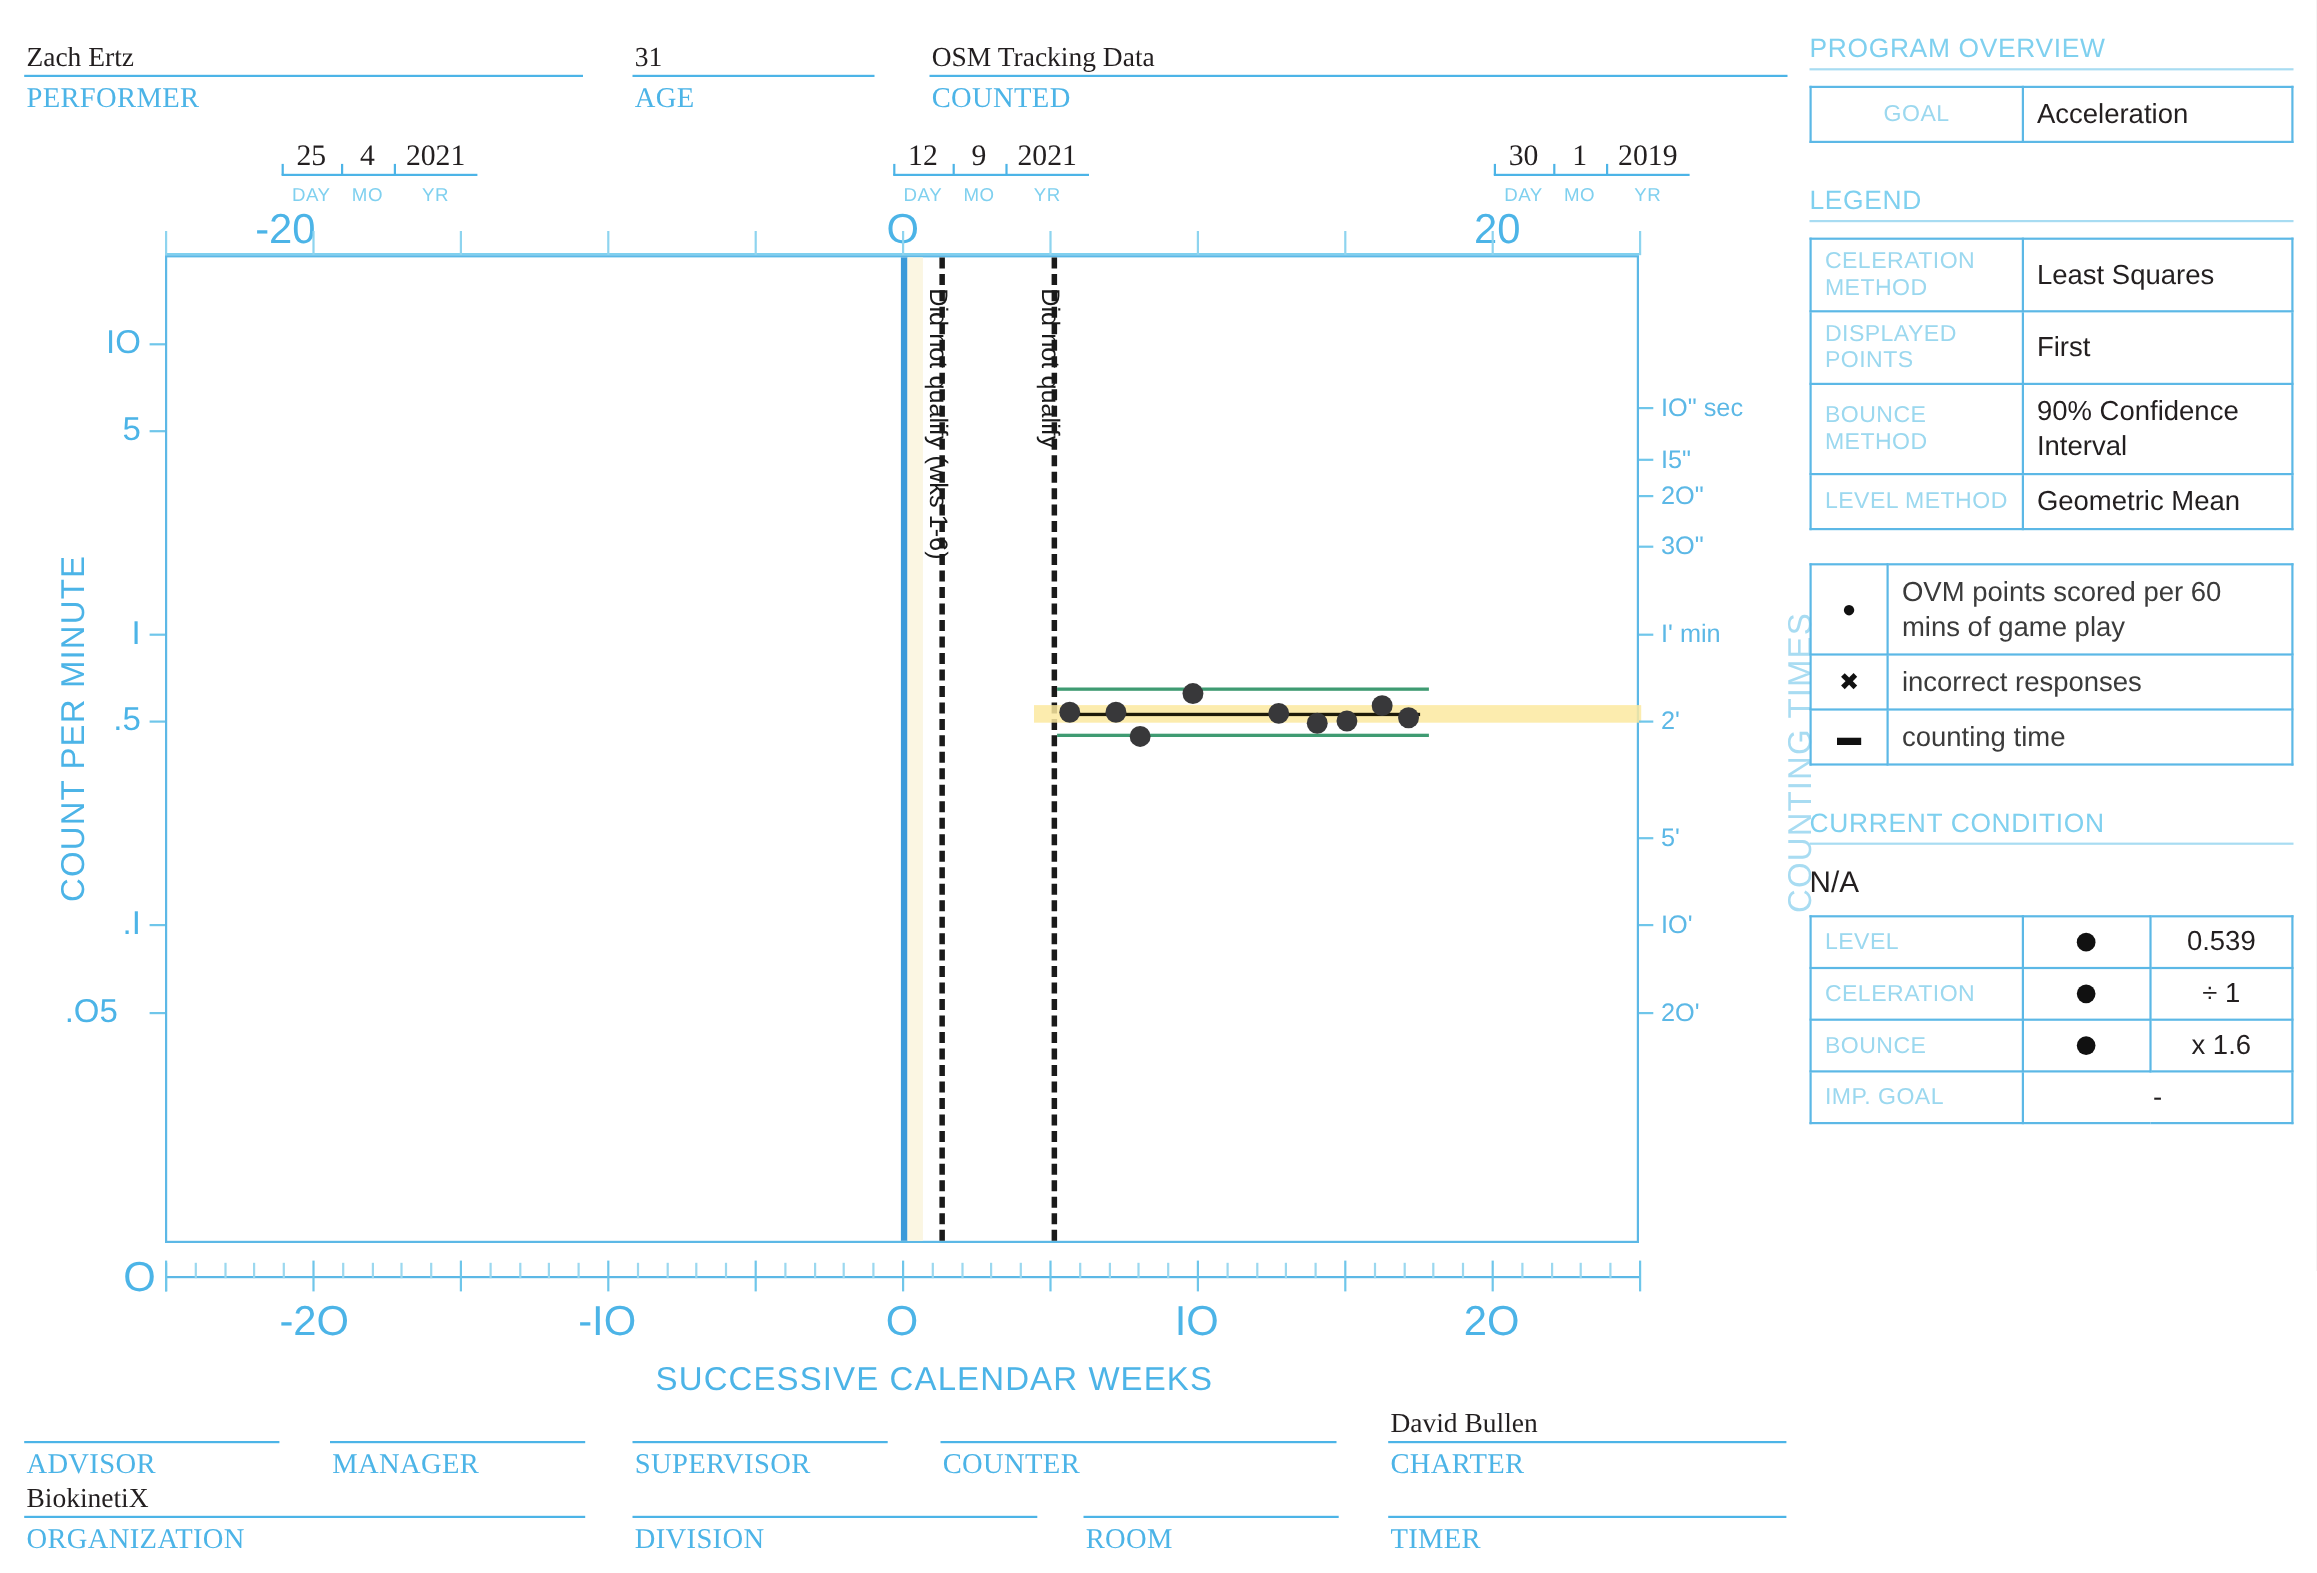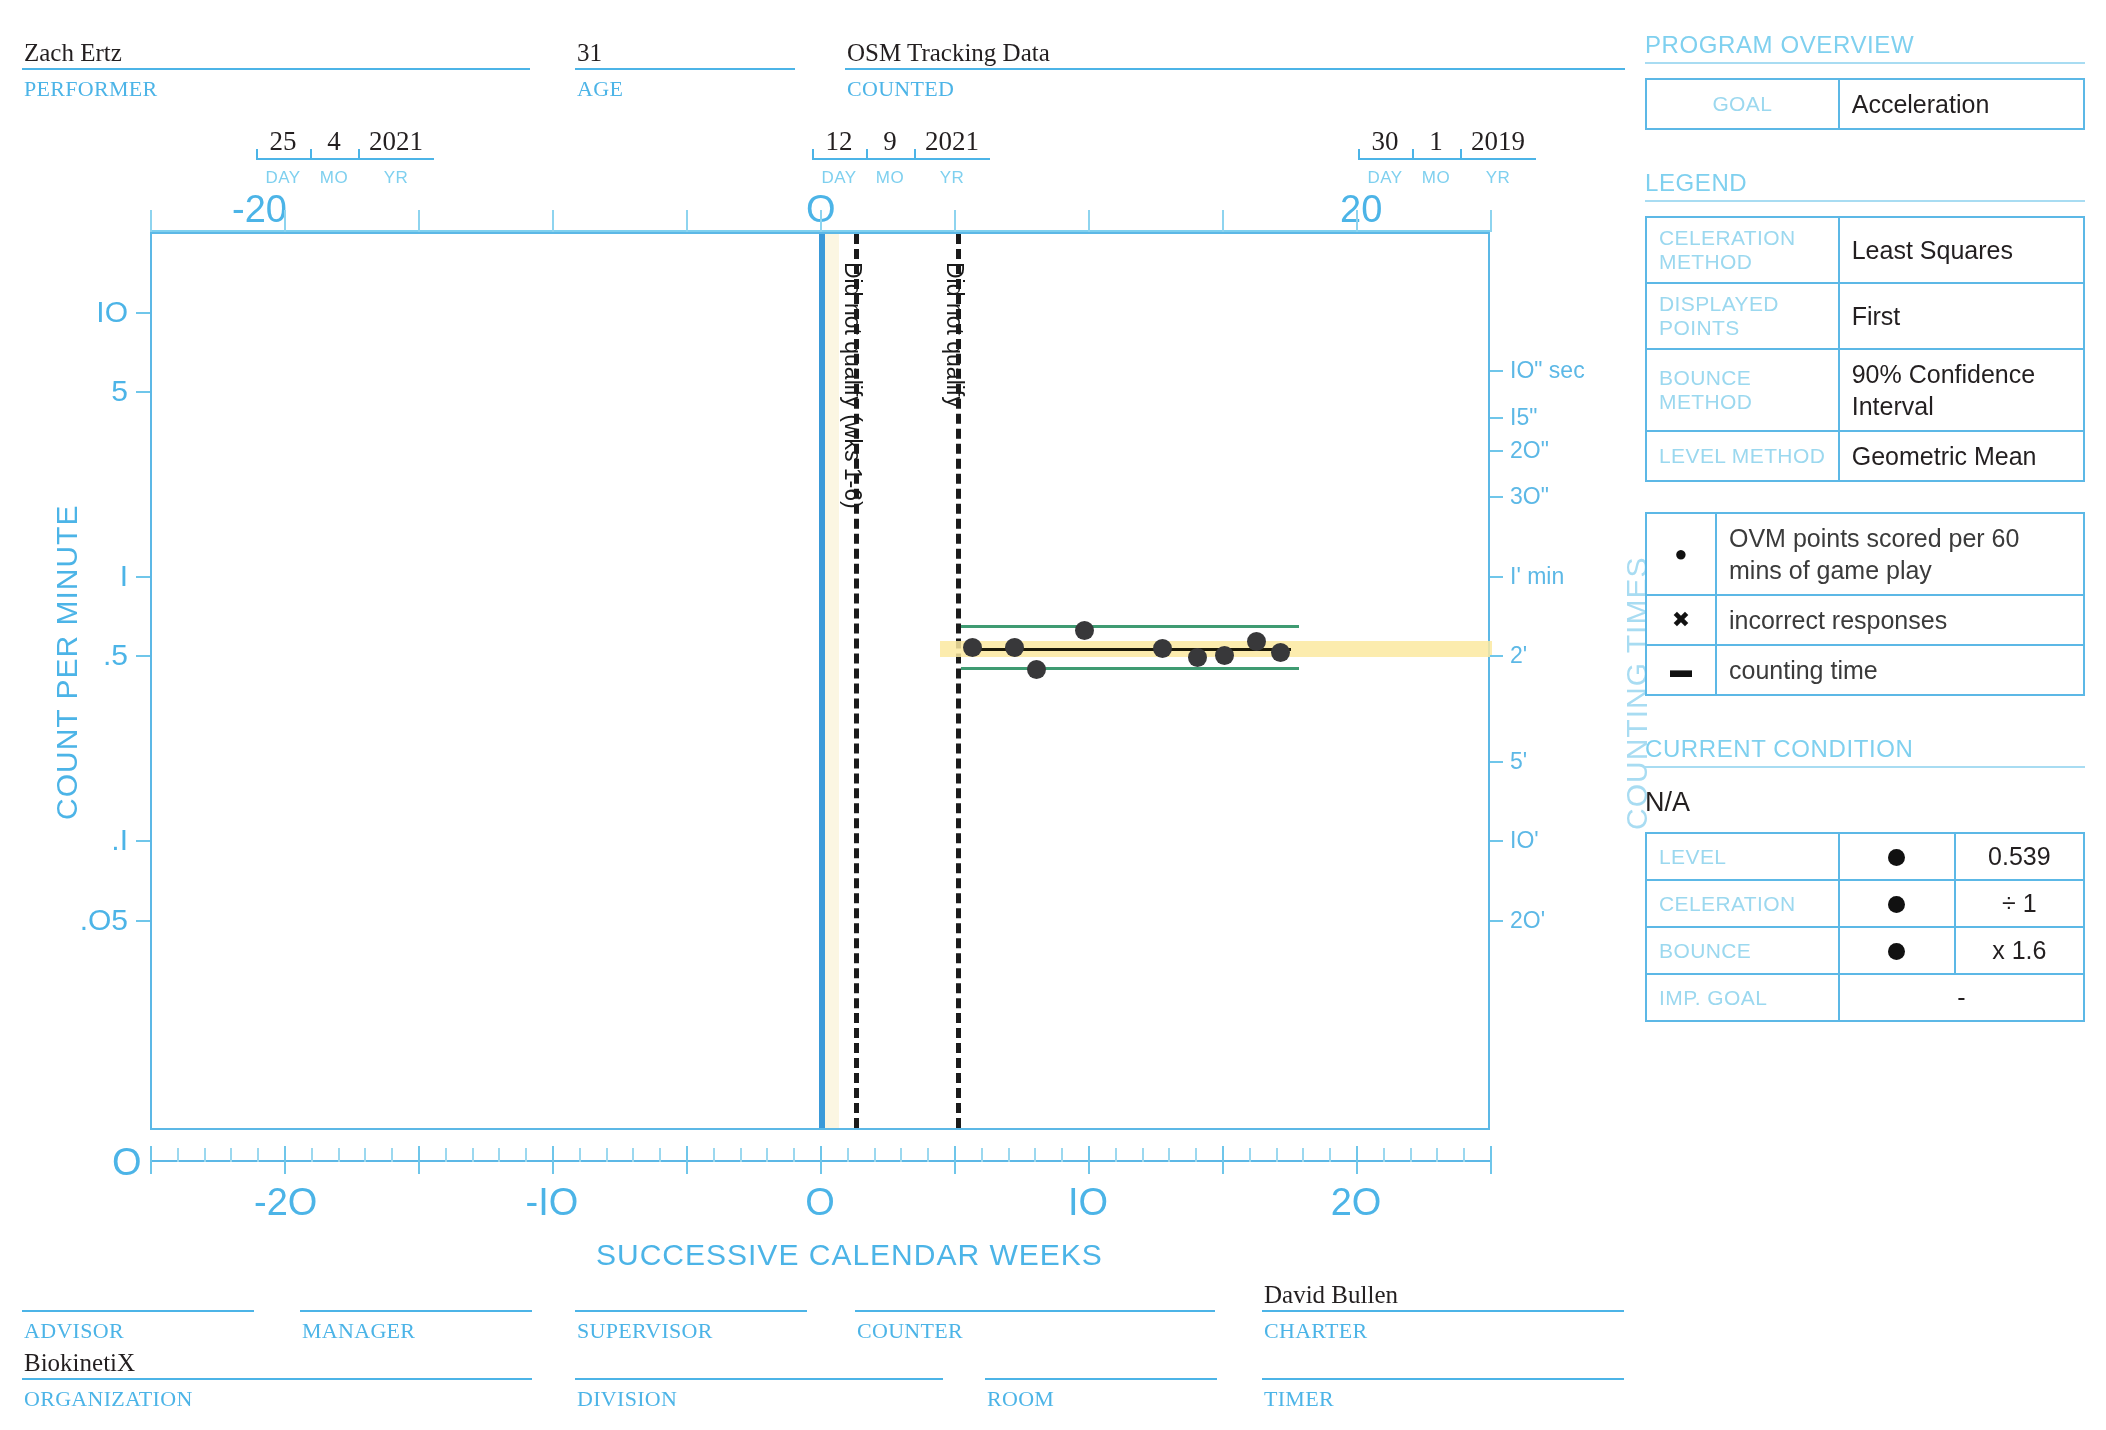--- a/index.html
+++ b/index.html
@@ -4,21 +4,21 @@
 <style>
   html,body{margin:0;padding:0;background:#e9e9e9;}
   body{font-family:"Liberation Sans",sans-serif;}
   .page{position:relative;width:2106px;height:1430px;background:#ffffff;overflow:hidden;}
   .sheet{position:absolute;left:0;top:0;width:2106px;height:1430px;background:#fff;}
 
   
   .field{position:absolute;font-family:Liberation Serif, serif;}
   .field .val{font-size:25px;color:#231f20;line-height:30px;white-space:nowrap;padding-left:2px;}
   .field .rule{height:2px;background:#4cb4e7;width:100%;}
-  .field .cap{font-size:22px;color:#4cb4e7;letter-spacing:.3px;line-height:30px;padding-top:4px;padding-left:2px;white-space:nowrap;}
+  .field .cap{font-size:26px;color:#4cb4e7;letter-spacing:.3px;line-height:30px;padding-top:4px;padding-left:2px;white-space:nowrap;}
 
   
   .datestamp{position:absolute;}
   .ds-nums{display:flex;align-items:flex-end;font-family:"Liberation Serif",serif;font-size:27px;color:#231f20;line-height:26px;}
   .ds-nums span{text-align:center;}
   .ds-day{width:54px;}
   .ds-mo{width:48px;}
   .ds-yr{width:76px;}
   .ds-rulewrap{position:relative;height:14px;}
   .ds-rule{position:absolute;left:0;top:4px;width:178px;height:2px;background:#4cb4e7;}
@@ -182,21 +182,21 @@
         <div class="ylab" style="left:38px;top:296.55553524086554px;width:90px;">IO</div>
         <div class="ytick" style="left:136px;top:311.55553524086554px;"></div>
         <div class="ylab" style="left:38px;top:376.111070481731px;width:90px;">5</div>
         <div class="ytick" style="left:136px;top:391.111070481731px;"></div>
         <div class="ylab" style="left:38px;top:560.8333028612983px;width:90px;">I</div>
         <div class="ytick" style="left:136px;top:575.8333028612983px;"></div>
         <div class="ylab" style="left:38px;top:640.3888381021638px;width:90px;">.5</div>
         <div class="ytick" style="left:136px;top:655.3888381021638px;"></div>
         <div class="ylab" style="left:38px;top:825.1110704817311px;width:90px;">.I</div>
         <div class="ytick" style="left:136px;top:840.1110704817311px;"></div>
-        <div class="ylab" style="left:38px;top:904.6666057225965px;width:90px;">.O5</div>
+        <div class="ylab" style="left:38px;top:904.6666057225965px;width:90px;text-align:center;">.O5</div>
         <div class="ytick" style="left:136px;top:919.6666057225965px;"></div>
       </div>
   <div class="zero-left" style="left:112px;top:1142px;">O</div>
 
   <div id="chart">
     <div id="plot">
           <div class="vline" style="left:667px;"></div>
           <div class="phaseband" style="left:673px;width:14px;"></div>
           <div class="dashline" style="left:702.1600000000001px;"></div>
           <div class="dashlabel" style="left:714.1600000000001px;top:28px;">Did not qualify (wks 1-6)</div>

